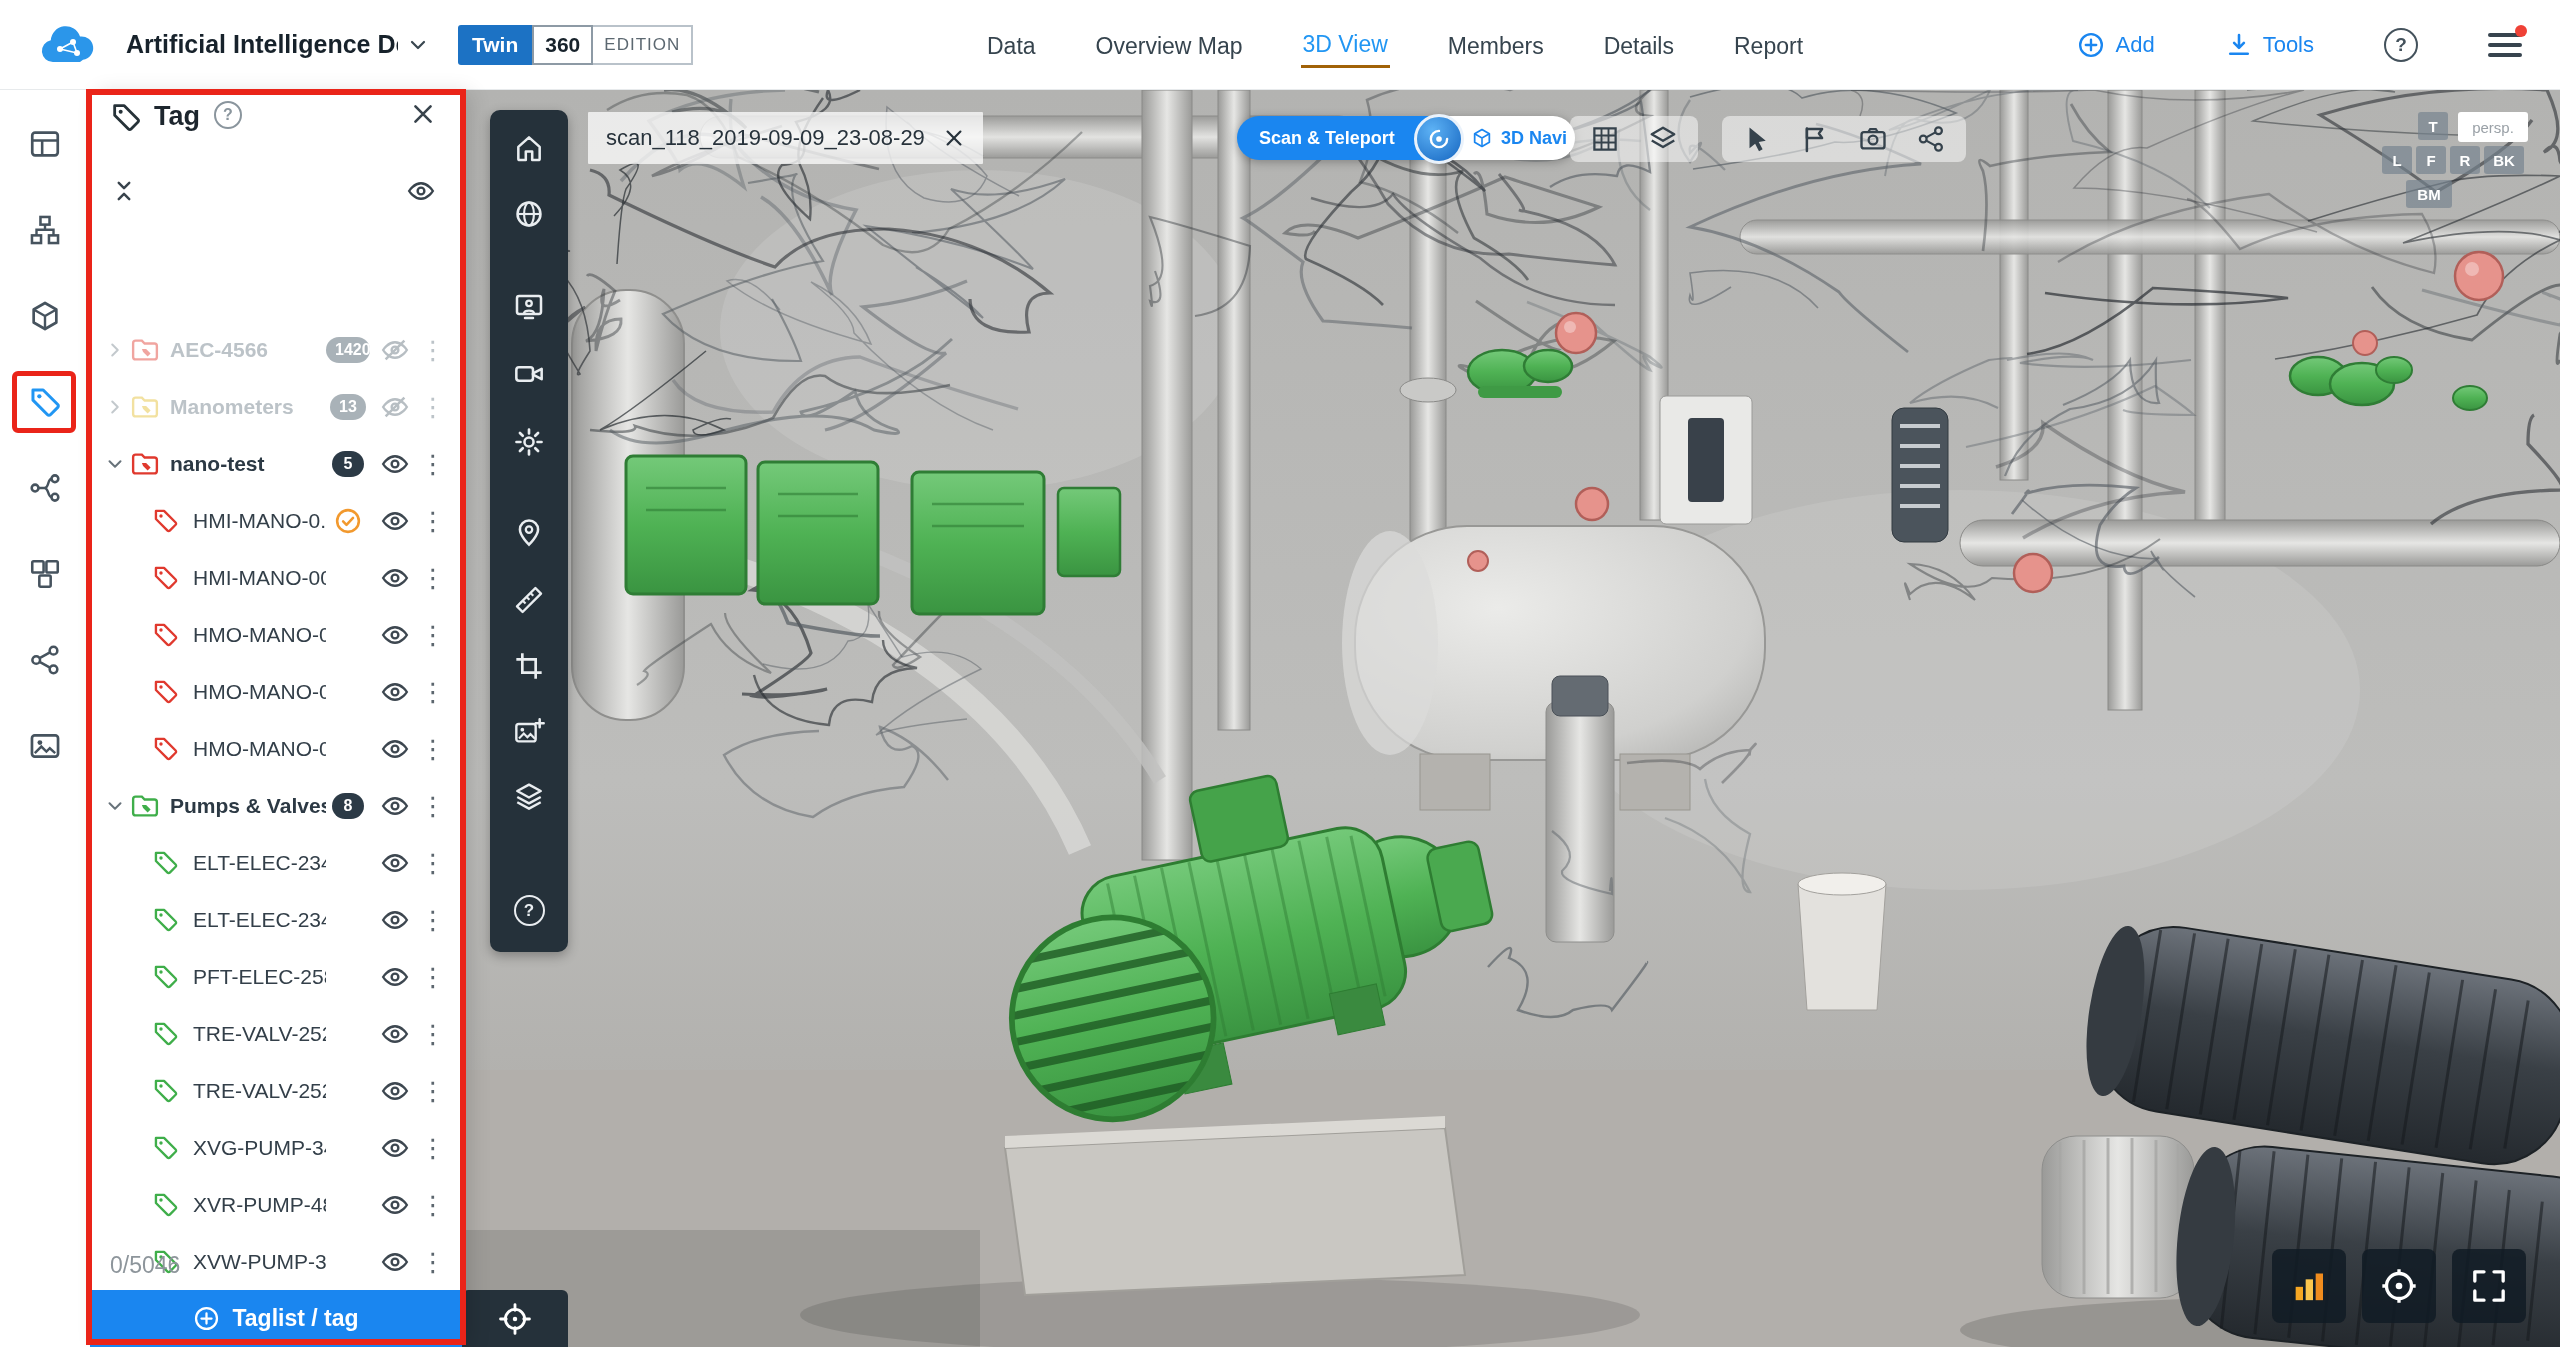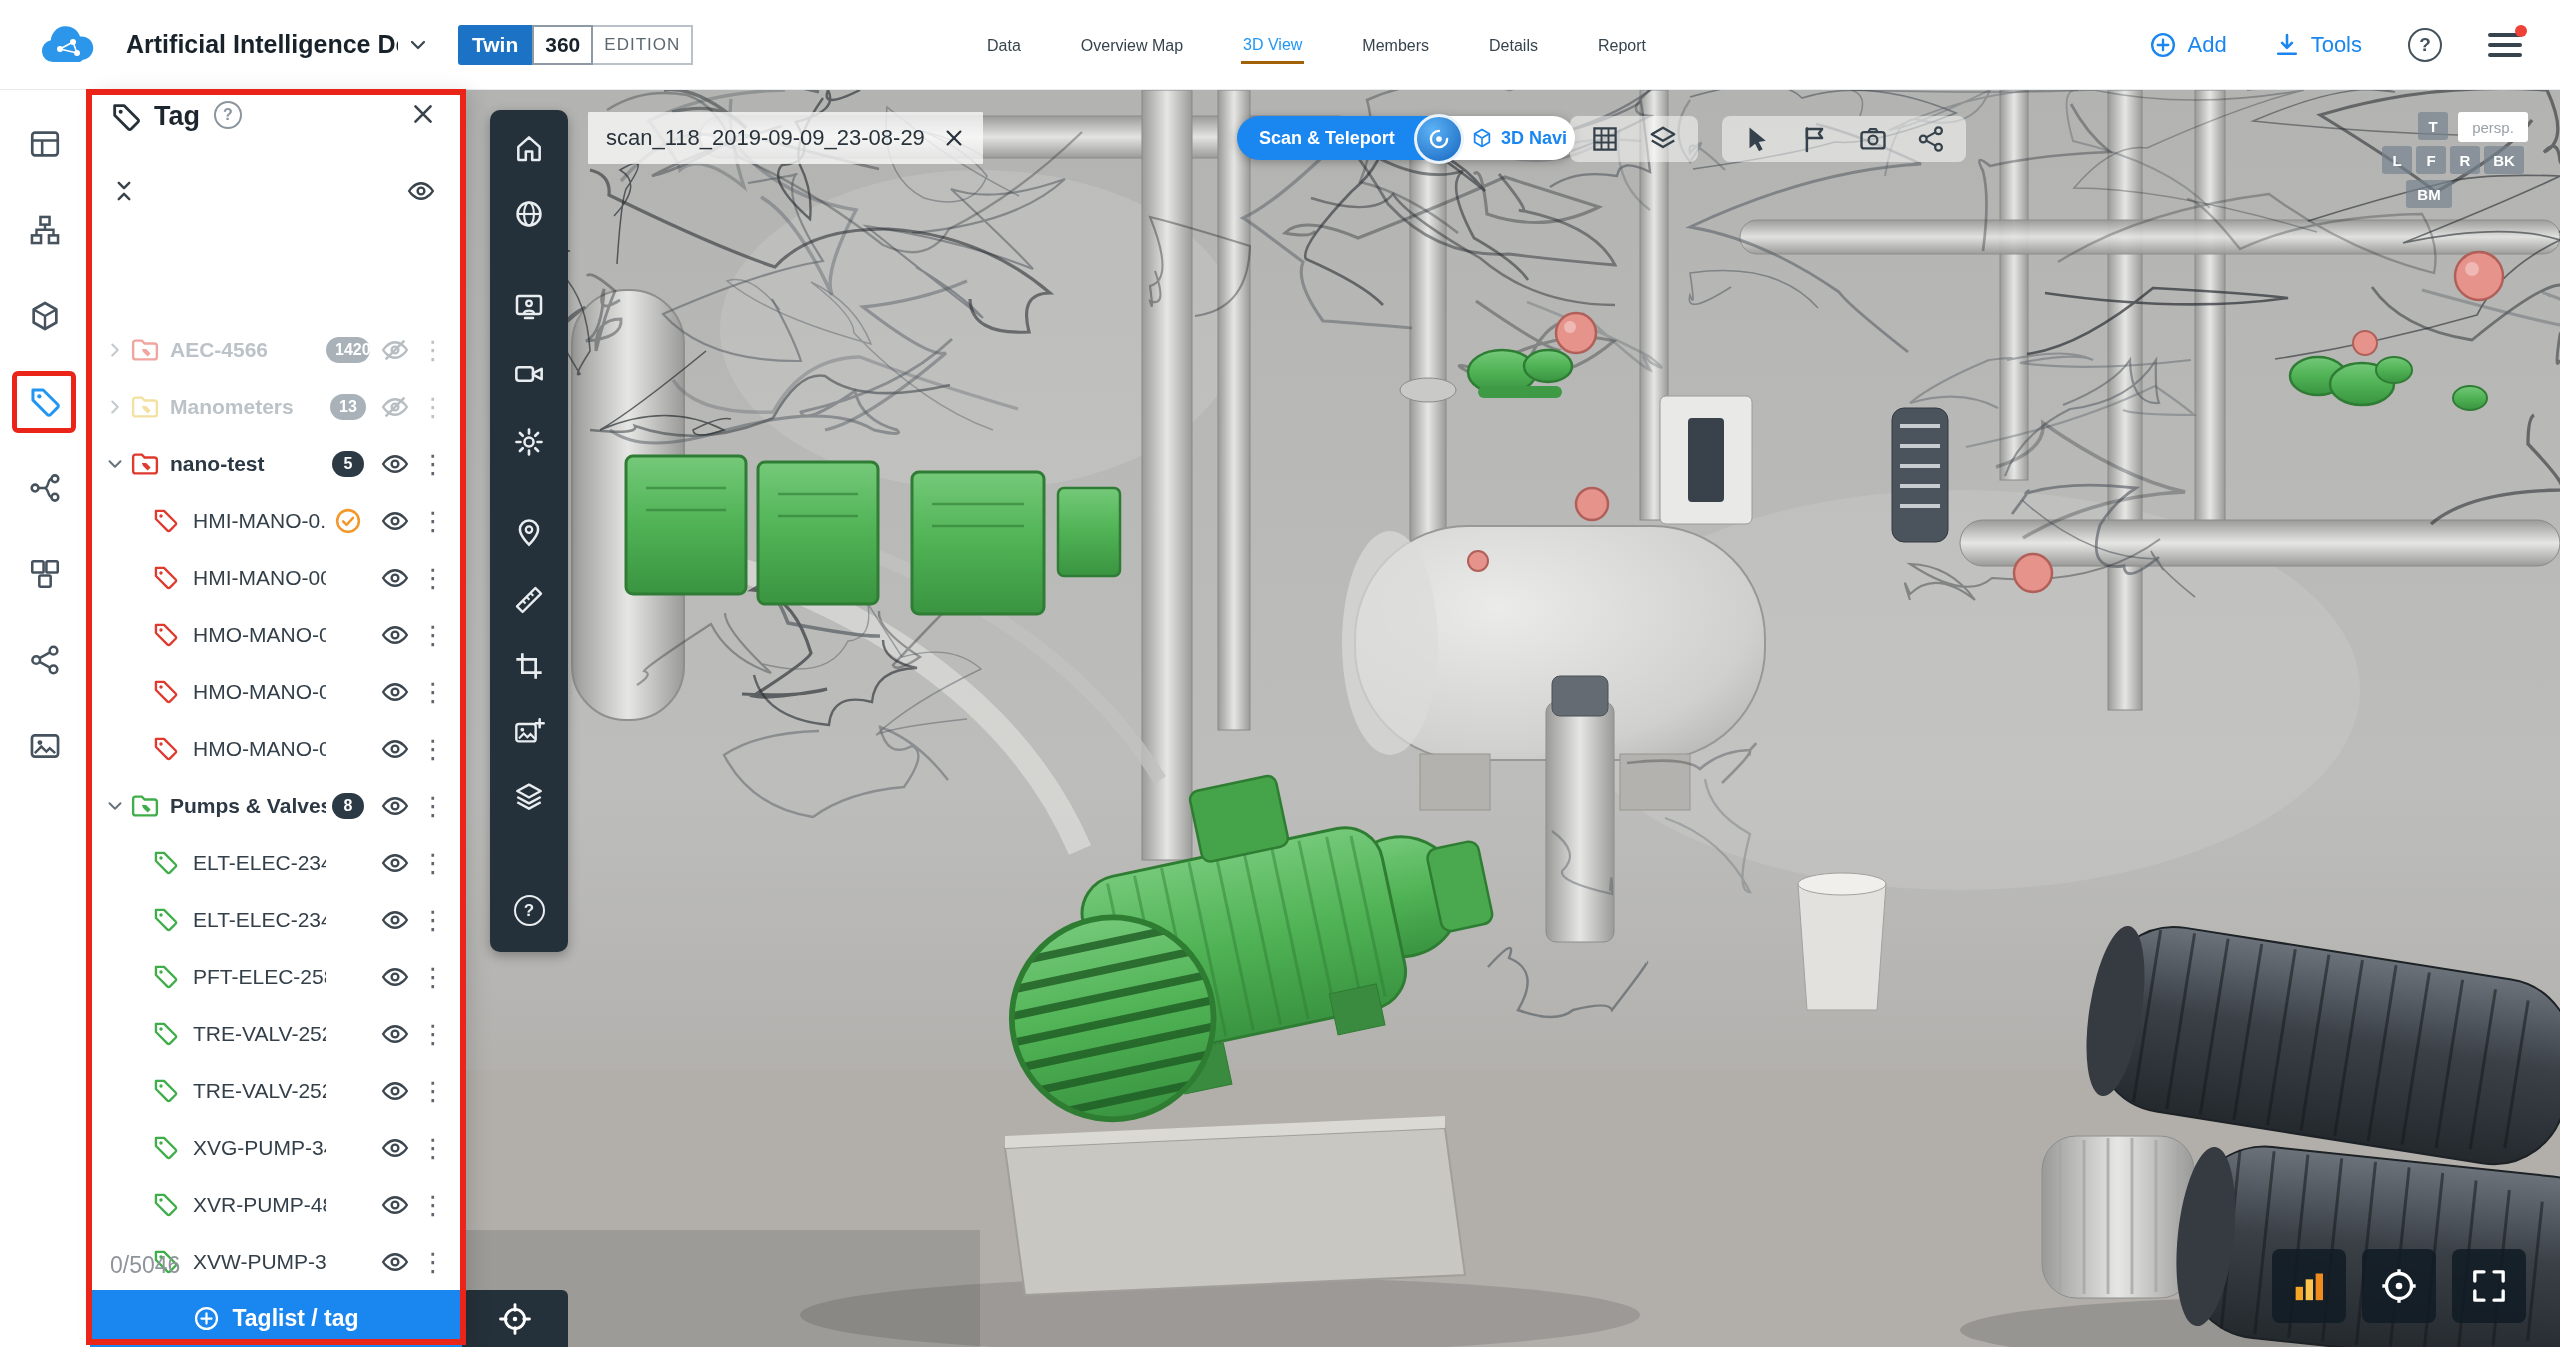--- a/index.html
+++ b/index.html
@@ -11,23 +11,23 @@
 
 .topbar{position:absolute;left:0;top:0;width:2560px;height:90px;background:#fff;border-bottom:1px solid #e7eaec;z-index:30;display:flex;align-items:center}
 .logo{margin-left:36px;width:64px;height:50px;flex:none}
 .ptitle{margin-left:26px;font-size:25px;font-weight:bold;color:#17222b;max-width:272px;white-space:nowrap;overflow:hidden}
 .pchev{width:24px;height:24px;color:#3a4750;margin-left:8px;flex:none}
 .brand{display:flex;align-items:flex-start;margin-left:28px;height:40px;flex:none}
 .b-twin{background:#1c72c4;color:#fff;font-weight:bold;font-size:21px;padding:0 14px;height:40px;display:flex;align-items:center;border-radius:3px 0 0 3px}
 .b-360{background:#fff;border:2px solid #8d9aa5;color:#17222b;font-weight:bold;font-size:21px;padding:0 11px;height:40px;display:flex;align-items:center}
 .b-ed{background:#fff;border:2px solid #b9c2ca;border-left:none;color:#5c6871;font-size:17px;letter-spacing:1px;padding:0 11px;height:40px;display:flex;align-items:center}
 .topnav{position:absolute;left:985px;top:0;height:100%;display:flex;align-items:center;gap:56px}
-.nav-item{font-size:16px;color:#36444e;padding:10px 2px 7px}
+.nav-item{font-size:23px;color:#36444e;padding:10px 2px 7px}
 .nav-item.active{color:#2196f3;border-bottom:3px solid #a16207}
-.topright{position:absolute;right:38px;top:0;height:100%;display:flex;align-items:center;gap:46px}
+.topright{position:absolute;right:38px;top:0;height:100%;display:flex;align-items:center;gap:70px}
 .tr-link{display:flex;align-items:center;gap:10px;color:#1a86f0;font-size:22px}
 .tr-link svg{width:28px;height:28px}
 .help-circ{width:34px;height:34px;border:2.5px solid #44525c;border-radius:50%;display:flex;align-items:center;justify-content:center;font-size:19px;font-weight:bold;color:#44525c}
 .burger{position:relative;width:34px;display:flex;flex-direction:column;gap:6px}
 .burger i{display:block;height:4px;background:#37444e;border-radius:2px}
 .burger .dot{position:absolute;right:-5px;top:-8px;width:12px;height:12px;border-radius:50%;background:#ef4136}
 
 
 .rail{position:absolute;left:0;top:91px;width:90px;bottom:0;background:#fff;z-index:20;display:flex;flex-direction:column;align-items:center;padding-top:36px;gap:52px}
 .rail svg{width:34px;height:34px;color:#46535e;flex:none}

